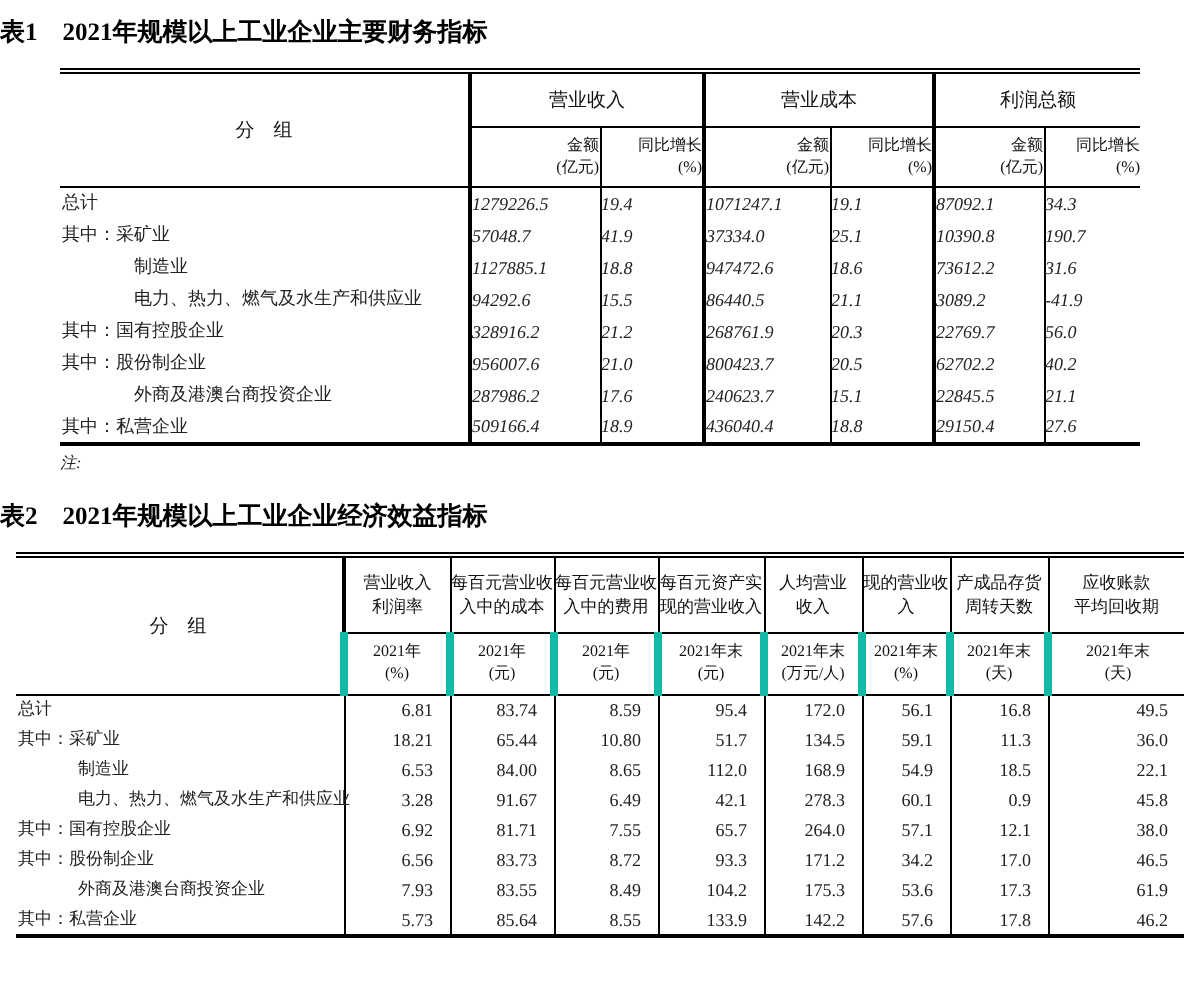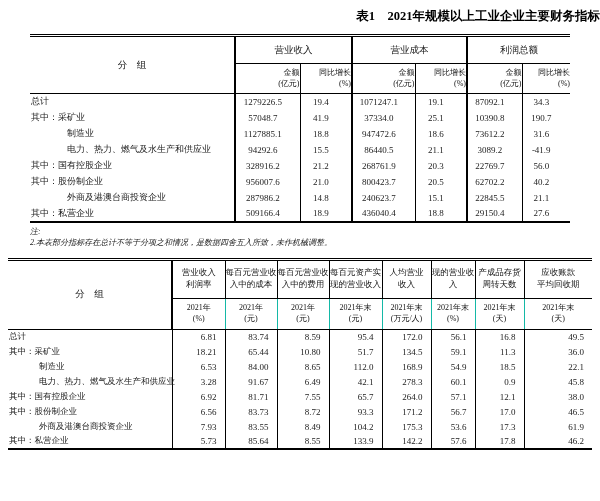--- a/index.html
+++ b/index.html
@@ -6,21 +6,21 @@
   .page {
     position: relative;
     width: 600px;
     height: 501px;
     overflow: hidden;
     background: #ffffff;
     color: #1a1a1a;
     font-family: "Liberation Serif", "DejaVu Serif", serif;
   }
   .title {
-    text-align: right;
+    text-align: left;
     font-weight: bold;
     font-size: 12.5px;
     color: #000;
     padding-top: 8px;
     white-space: pre;
   }
   table { border-collapse: collapse; table-layout: fixed; }
   th { font-weight: normal; padding: 0; color: #111; }
   td { padding: 0; color: #222; }
 
@@ -54,21 +54,21 @@
     line-height: 1.35;
     white-space: pre-line;
     border-bottom: 1px solid #000;
   }
   .t1 .h2 th:nth-child(1), .t1 .h2 th:nth-child(3), .t1 .h2 th:nth-child(5) { border-left: 2px solid #000; }
   .t1 .h2 th:nth-child(2), .t1 .h2 th:nth-child(4), .t1 .h2 th:nth-child(6) { border-left: 1px solid #000; }
   .t1 tbody tr { height: 16px; }
   .t1 tbody td { font-size: 9px; vertical-align: middle; }
   .t1 td.lbl { text-align: left; padding-left: 1px; white-space: nowrap; }
   .t1 td.lbl.ind { padding-left: 37px; }
-  .t1 td.val { text-align: center; padding-right: 10px; }
+  .t1 td.val { text-align: left; padding-right: 10px; font-style: italic; }
   .t1 tbody td:nth-child(2), .t1 tbody td:nth-child(4), .t1 tbody td:nth-child(6) { border-left: 2px solid #000; }
   .t1 tbody td:nth-child(3), .t1 tbody td:nth-child(5), .t1 tbody td:nth-child(7) { border-left: 1px solid #000; }
 
   
   .notes {
     margin: 3px 0 0 30px;
     font-size: 8px;
     font-style: italic;
     color: #222;
     line-height: 1.45;
@@ -99,21 +99,21 @@
     border-left: 1px solid #000;
     border-bottom: 1px solid #000;
   }
   .t2 .h2 th {
     height: 30px;
     font-size: 8px;
     text-align: center;
     vertical-align: middle;
     line-height: 1.35;
     white-space: pre-line;
-    border-left: 1px solid #14b8a6;
+    border-left: 4px solid #14b8a6;
     border-bottom: 1px solid #000;
   }
   .t2 tbody tr { height: 15px; }
   .t2 tbody td { font-size: 9px; vertical-align: middle; }
   .t2 td.lbl { text-align: left; padding-left: 1px; white-space: nowrap; font-size: 8.5px; }
   .t2 td.lbl.ind { padding-left: 31px; }
   .t2 td.val { text-align: right; padding-right: 8px; border-left: 1px solid #000; }
 </style>
 </head>
 <body>
@@ -205,43 +205,43 @@
           <td class="val">956007.6</td>
           <td class="val">21.0</td>
           <td class="val">800423.7</td>
           <td class="val">20.5</td>
           <td class="val">62702.2</td>
           <td class="val">40.2</td>
         </tr>
         <tr>
           <td class="lbl ind">外商及港澳台商投资企业</td>
           <td class="val">287986.2</td>
-          <td class="val">14.8</td>
+          <td class="val">17.6</td>
           <td class="val">240623.7</td>
           <td class="val">15.1</td>
           <td class="val">22845.5</td>
           <td class="val">21.1</td>
         </tr>
         <tr>
           <td class="lbl">其中：私营企业</td>
           <td class="val">509166.4</td>
           <td class="val">18.9</td>
           <td class="val">436040.4</td>
           <td class="val">18.8</td>
           <td class="val">29150.4</td>
           <td class="val">27.6</td>
         </tr>
       </tbody>
   </table>
 
   <div class="notes">
     <div>注:</div>
-    <div>2.本表部分指标存在总计不等于分项之和情况，是数据四舍五入所致，未作机械调整。</div>
   </div>
 
+  <div class="title t2title">表2　2021年规模以上工业企业经济效益指标</div>
 
   <table class="t2">
     <colgroup>
       <col style="width:164px">
         <col style="width:53px">
         <col style="width:52px">
         <col style="width:52px">
       <col style="width:53px">
         <col style="width:49px">
         <col style="width:44px">
@@ -342,21 +342,21 @@
           <td class="val">12.1</td>
           <td class="val">38.0</td>
         </tr>
         <tr>
           <td class="lbl">其中：股份制企业</td>
           <td class="val">6.56</td>
           <td class="val">83.73</td>
           <td class="val">8.72</td>
           <td class="val">93.3</td>
           <td class="val">171.2</td>
-          <td class="val">56.7</td>
+          <td class="val">34.2</td>
           <td class="val">17.0</td>
           <td class="val">46.5</td>
         </tr>
         <tr>
           <td class="lbl ind">外商及港澳台商投资企业</td>
           <td class="val">7.93</td>
           <td class="val">83.55</td>
           <td class="val">8.49</td>
           <td class="val">104.2</td>
           <td class="val">175.3</td>

